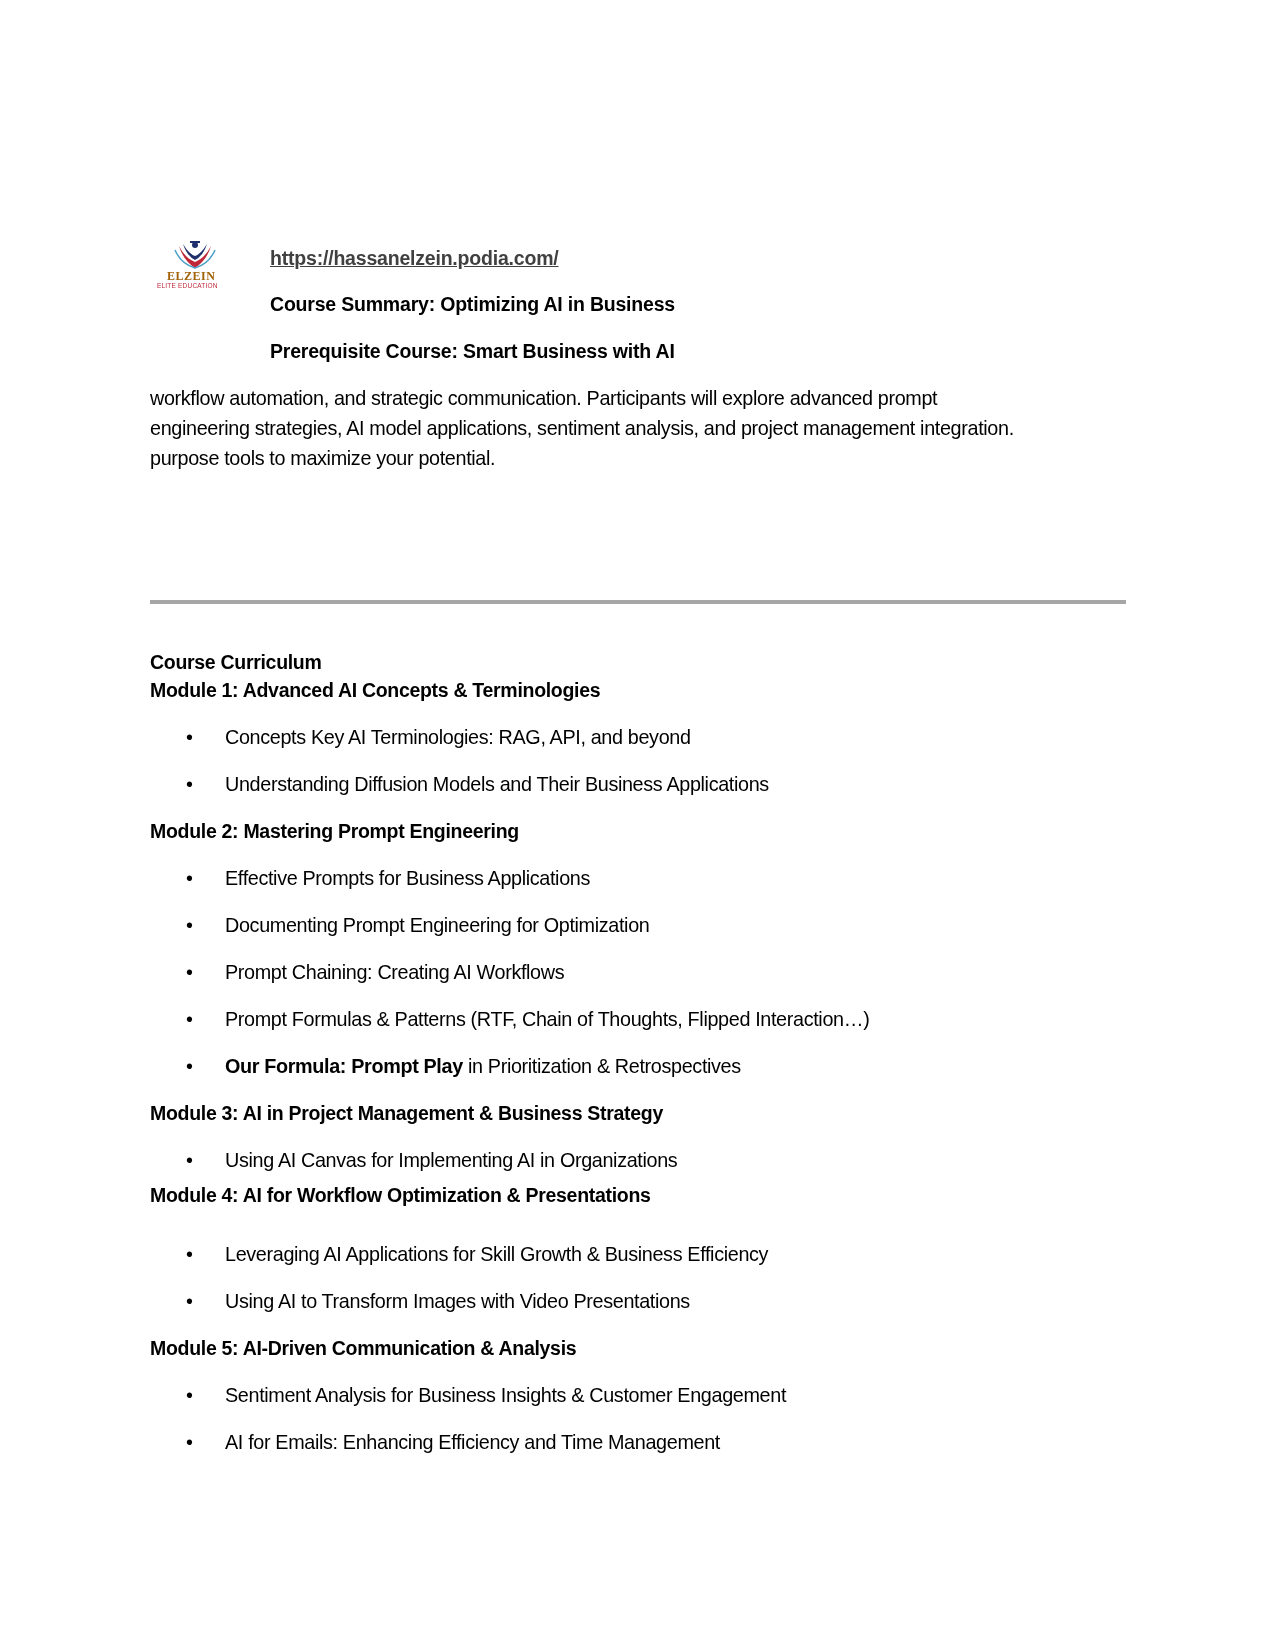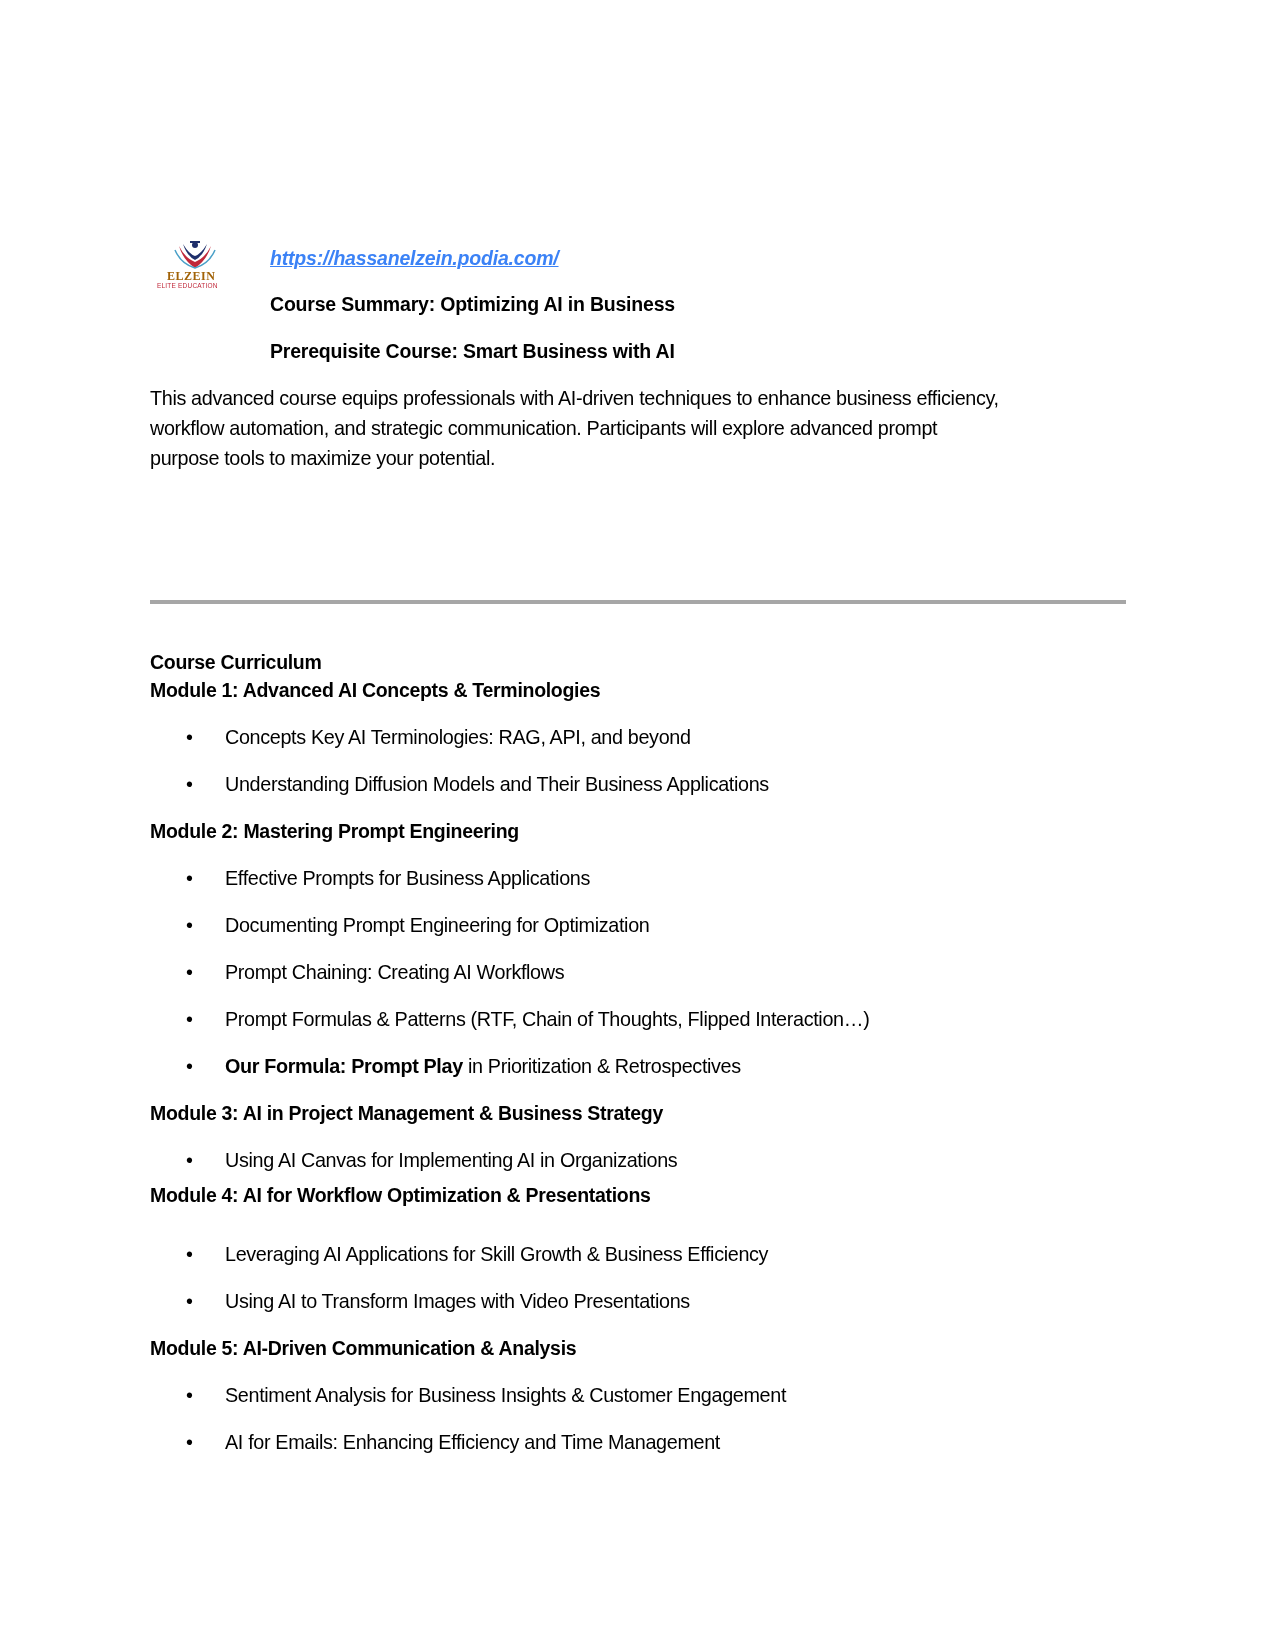--- a/index.html
+++ b/index.html
@@ -1,21 +1,21 @@
 <!DOCTYPE html>
 <html><head>
 <meta charset="utf-8">
 <style>
   html, body { margin: 0; padding: 0; background: #ffffff; }
   body { width: 1275px; height: 1650px; position: relative; overflow: hidden;
          font-family: "Liberation Sans", "DejaVu Sans", sans-serif; color: #000; }
   .abs { position: absolute; white-space: nowrap; }
   .logo { position: absolute; left: 155px; top: 238px; width: 80px; height: 52px; }
   .hdr { position: absolute; left: 270px; font-size: 19.5px; font-weight: bold; letter-spacing: -0.2px; }
-  .link { color: #3b82f6; text-decoration: underline; font-style: italic; }
+  .link { color: #404040; text-decoration: underline; }
   .para { position: absolute; left: 150px; top: 383px; width: 990px; font-size: 19.8px;
           line-height: 30px; letter-spacing: -0.35px; }
   .para span { display: block; white-space: nowrap; }
   .rule { position: absolute; left: 150px; top: 600px; width: 976px; height: 4px; background: #a6a6a6; }
   .sec { position: absolute; left: 150px; font-size: 19.5px; font-weight: bold; letter-spacing: -0.3px; white-space: nowrap; }
   .item { position: absolute; left: 150px; font-size: 19.8px; letter-spacing: -0.35px; white-space: nowrap; }
   .item .bullet { position: absolute; left: 36px; top: 0; }
   .item .txt { position: absolute; left: 75px; top: 0; }
   .item b { font-weight: bold; }
 </style>
@@ -32,22 +32,22 @@
   </svg>
   <div class="abs" style="left:12px;top:31px;font-family:'Liberation Serif',serif;font-weight:bold;font-size:12px;color:#a16207;letter-spacing:0.5px;">ELZEIN</div>
   <div class="abs" style="left:2px;top:44px;font-size:6.5px;color:#c0283a;letter-spacing:0.2px;">ELITE EDUCATION</div>
 </div>
 
 <a class="hdr link" style="top:247px;">https://hassanelzein.podia.com/</a>
 <div class="hdr" style="top:293px;">Course Summary: Optimizing AI in Business</div>
 <div class="hdr" style="top:340px;">Prerequisite Course: Smart Business with AI</div>
 
 <div class="para">
-  <span>This advanced course equips professionals with AI-driven techniques to enhance business efficiency,</span>
   <span>workflow automation, and strategic communication. Participants will explore advanced prompt</span>
+  <span>engineering strategies, AI model applications, sentiment analysis, and project management integration.</span>
   <span>purpose tools to maximize your potential.</span>
 </div>
 
 <div class="rule"></div>
 
 <div class="sec" style="top:651px;">Course Curriculum</div>
 
 <div class="sec" style="top:679px;">Module 1: Advanced AI Concepts &amp; Terminologies</div>
 <div class="item" style="top:726px;">
   <span class="bullet">•</span>

